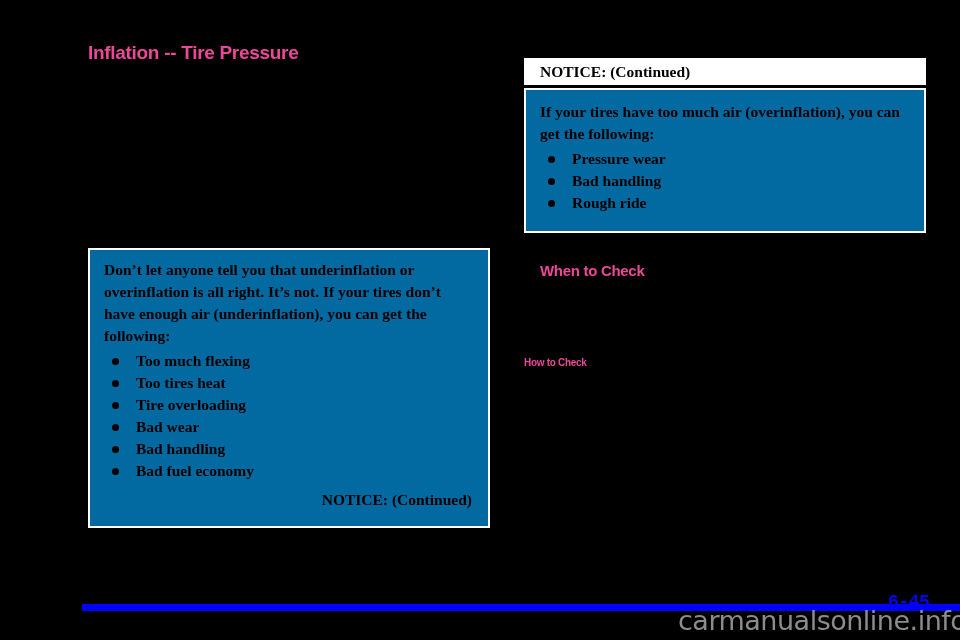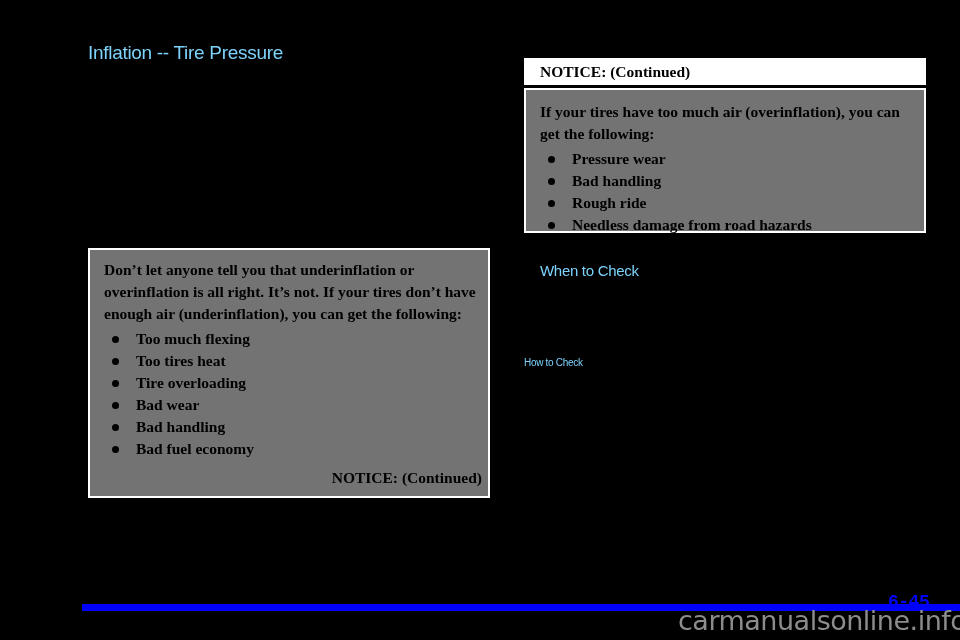--- a/index.html
+++ b/index.html
@@ -17,23 +17,23 @@
 
   .page {
     position: absolute;
     inset: 0;
     background: #000000;
   }
 
   
   .heading-blue {
     position: absolute;
-    color: #7dd3fc;
+    color: #ec4899;
     font-family: "Liberation Sans", sans-serif;
-    font-weight: normal;
+    font-weight: bold;
     letter-spacing: -0.3px;
     white-space: nowrap;
     line-height: 1;
   }
   #section-title {
     left: 88px;
     top: 43px;
     font-size: 19px;
   }
   #subhead-when {
@@ -43,41 +43,41 @@
   }
   #subhead-how {
     left: 524px;
     top: 358px;
     font-size: 10px;
   }
 
   
   .notice-box {
     position: absolute;
-    background: #737373;
+    background: #0369a1;
     border: 2px solid #ffffff;
     box-sizing: border-box;
     color: #000000;
   }
   .notice-header-box {
     position: absolute;
     background: #ffffff;
     border: 2px solid #ffffff;
     box-sizing: border-box;
     color: #000000;
     display: flex;
     align-items: center;
   }
 
   #left-notice {
     left: 88px;
     top: 248px;
     width: 402px;
-    height: 250px;
-    padding: 9px 4px 6px 14px;
+    height: 280px;
+    padding: 9px 14px 6px 14px;
   }
   #right-notice-header {
     left: 524px;
     top: 58px;
     width: 402px;
     height: 27px;
     padding: 0 14px;
   }
   #right-notice {
     left: 524px;
@@ -215,24 +215,20 @@
         <span>Pressure wear</span>
       </li>
       <li>
         <span class="bullet-dot"></span>
         <span>Bad handling</span>
       </li>
       <li>
         <span class="bullet-dot"></span>
         <span>Rough ride</span>
       </li>
-      <li>
-        <span class="bullet-dot"></span>
-        <span>Needless damage from road hazards</span>
-      </li>
     </ul>
   </div>
 
   <div class="heading-blue" id="subhead-when">When to Check</div>
 
   <div class="heading-blue" id="subhead-how">How to Check</div>
 
   <div id="footer-rule"></div>
   <div id="page-number">6-45</div>
   <div id="watermark">carmanualsonline.info</div>

